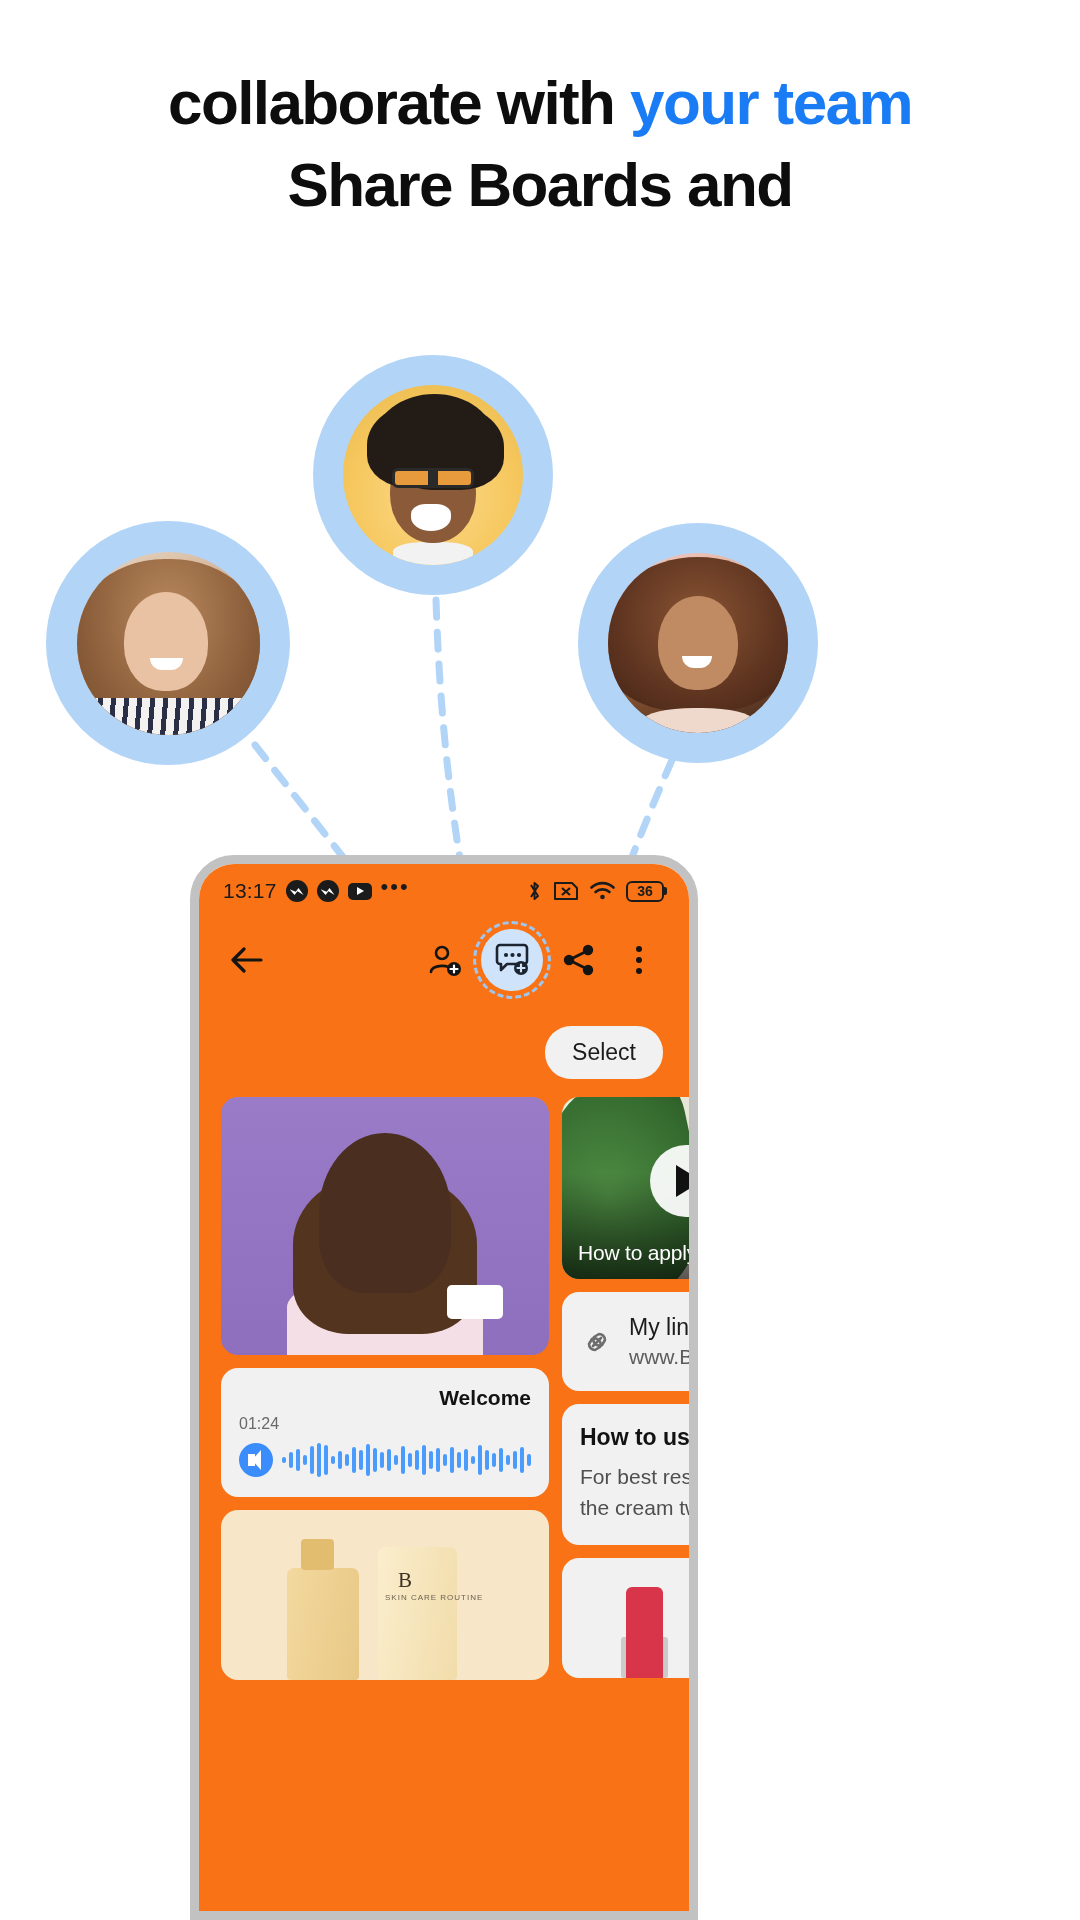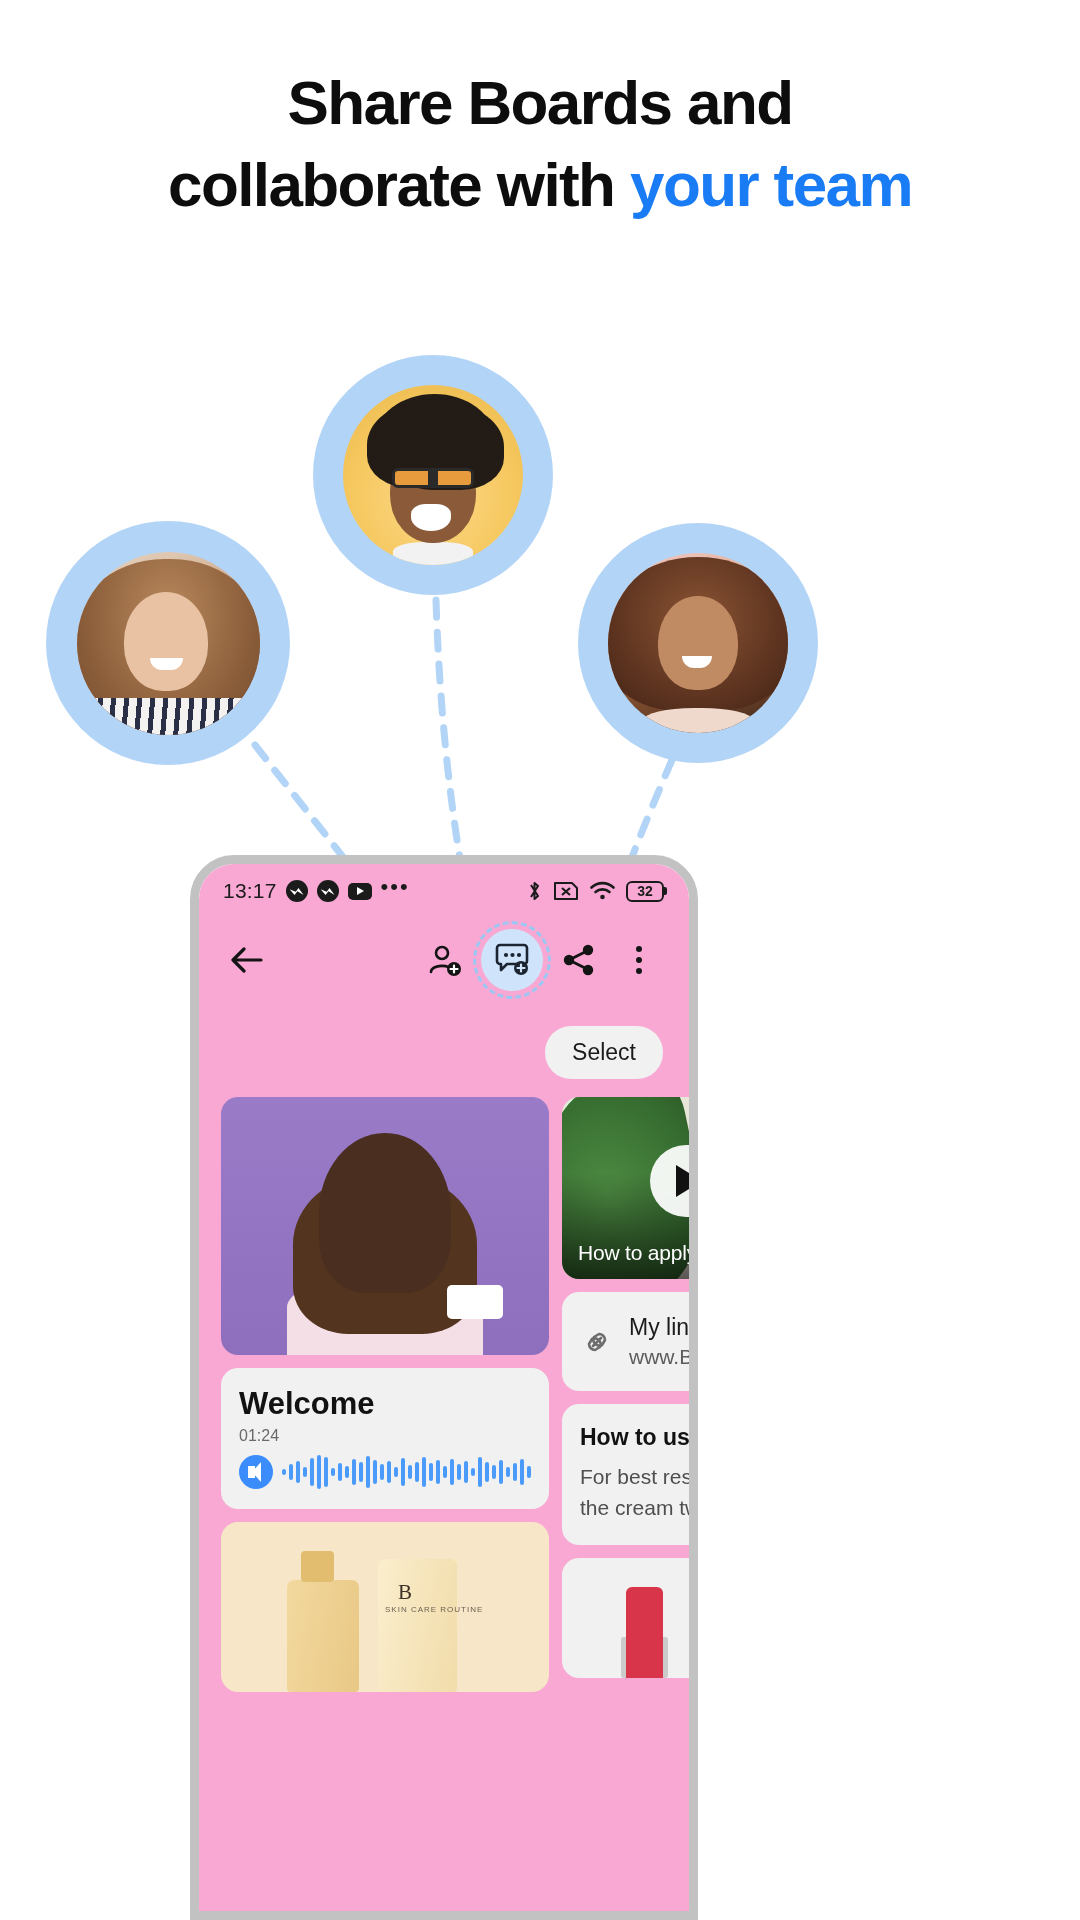--- a/index.html
+++ b/index.html
@@ -73,21 +73,21 @@
       background:#fff; border-radius: 0 0 40px 40px; }
   .ph-right .topR { position:absolute; left:20%; bottom:0; width:60%; height:14%;
       background:#efd9cd; border-radius:46% 46% 0 0; }
 
   
   .phone {
     position: absolute; left: 190px; top: 855px; width: 508px; height: 1065px;
     border: 9px solid #c2c2c2; border-radius: 44px 44px 0 0;
     background: #ffffff; overflow: hidden;
   }
-  .phone-inner { position:relative; width:100%; height:100%; background:#f9a8d4; }
+  .phone-inner { position:relative; width:100%; height:100%; background:#f97316; }
 
   
   .statusbar {
     display:flex; align-items:center; justify-content:space-between;
     height: 54px; padding: 0 22px 0 24px;
   }
   .sb-left { display:flex; align-items:center; gap:9px; }
   .sb-time { font-size:21px; font-weight:500; color:#1b1b1b; letter-spacing:0.2px; }
   .sb-right { display:flex; align-items:center; gap:11px; }
   .ico-msgr { width:22px; height:22px; border-radius:50%; background:#1b1b1b;
@@ -154,21 +154,21 @@
       width:72px; height:72px; border-radius:50%; background:rgba(255,255,255,0.93);
       display:flex; align-items:center; justify-content:center; }
   .cv-play::after { content:""; border-left:26px solid #111;
       border-top:16px solid transparent; border-bottom:16px solid transparent; margin-left:7px; }
   .cv-shade { position:absolute; left:0; right:0; bottom:0; height:58%;
       background: linear-gradient(180deg, rgba(0,0,0,0) 0%, rgba(0,0,0,0.62) 100%); }
   .cv-cap { position:absolute; left:16px; bottom:14px; right:14px;
       color:#fff; font-size:21px; font-weight:500; letter-spacing:-0.2px; }
 
   .card-audio { background:#f1f1f1; padding:18px 18px 20px 18px; }
-  .au-title { font-size:31px; font-weight:700; color:#121212; }
+  .au-title { font-size:21px; font-weight:700; color:#121212;text-align:right; }
   .au-time  { font-size:16px; color:#6a6a6a; margin-top:5px; }
   .au-row   { display:flex; align-items:center; gap:9px; margin-top:10px; }
   .au-spk   { width:34px; height:34px; border-radius:50%; background:#3a8dfa;
       position:relative; flex:0 0 auto; }
   .au-spk::before { content:""; position:absolute; left:9px; top:11px;
       width:7px; height:12px; background:#fff; }
   .au-spk::after { content:""; position:absolute; left:13px; top:7px;
       border-right:9px solid #fff; border-top:10px solid transparent; border-bottom:10px solid transparent; }
   .wave { display:flex; align-items:center; gap:3px; height:34px; }
   .wave i { display:block; width:4px; border-radius:2px; background:#4a9bfb; }
@@ -200,22 +200,22 @@
       background:#cbcbcb; border-radius:3px; }
   .lp-grey { position:absolute; right:0; top:0; width:46%; height:100%;
       background:#dedede; }
 </style>
 </head>
 <body>
 
 <div class="page">
 
   <div class="headline">
+    <div><span>collaborate with </span><span class="accent">your team</span></div>
     <div><span>Share Boards and</span></div>
-    <div><span>collaborate with </span><span class="accent">your team</span></div>
   </div>
 
   <svg class="connectors" viewBox="0 0 1080 1920">
     <path d="M 255 745 C 360 880, 440 970, 515 1130" stroke="#b2d4f7" stroke-width="7" stroke-dasharray="17 15" fill="none" stroke-linecap="round"></path>
     <path d="M 436 600 C 442 790, 470 960, 524 1122" stroke="#b2d4f7" stroke-width="7" stroke-dasharray="17 15" fill="none" stroke-linecap="round"></path>
     <path d="M 672 760 C 620 880, 580 990, 553 1128" stroke="#b2d4f7" stroke-width="7" stroke-dasharray="17 15" fill="none" stroke-linecap="round"></path>
   </svg>
 
   <div class="avatar av-left">
     <div class="photo ph-left">
@@ -263,21 +263,21 @@
         <svg width="26" height="20" viewBox="0 0 26 20">
           <path d="M2 2 H19 L24 7 V18 H2 Z" stroke="#1b1b1b" stroke-width="2" fill="none" stroke-linejoin="round"></path>
           <path d="M9 7 L17 14 M17 7 L9 14" stroke="#1b1b1b" stroke-width="2.2"></path>
         </svg>
         <svg width="25" height="20" viewBox="0 0 25 20">
           <path d="M1.5 6.5 A16 16 0 0 1 23.5 6.5" stroke="#1b1b1b" stroke-width="2.6" fill="none" stroke-linecap="round"></path>
           <path d="M5.5 11 A10.5 10.5 0 0 1 19.5 11" stroke="#1b1b1b" stroke-width="2.6" fill="none" stroke-linecap="round"></path>
           <circle cx="12.5" cy="16" r="2.3" fill="#1b1b1b"></circle>
         </svg>
         <span style="display:inline-flex;align-items:center;">
-          <span style="display:inline-flex;align-items:center;justify-content:center;width:38px;height:21px;border:2.4px solid #1b1b1b;border-radius:6px;font-size:14px;font-weight:700;color:#1b1b1b;">32</span>
+          <span style="display:inline-flex;align-items:center;justify-content:center;width:38px;height:21px;border:2.4px solid #1b1b1b;border-radius:6px;font-size:14px;font-weight:700;color:#1b1b1b;">36</span>
           <span style="width:3px;height:8px;background:#1b1b1b;border-radius:0 2px 2px 0;"></span>
         </span>
       </div>
     </div>
 
     <div class="toolbar">
       <div class="tb-btn">
         <svg width="34" height="28" viewBox="0 0 34 28">
           <path d="M14 3 L3 14 L14 25 M3 14 H31" stroke="#141414" stroke-width="3.2" fill="none" stroke-linecap="round" stroke-linejoin="round"></path>
         </svg>

